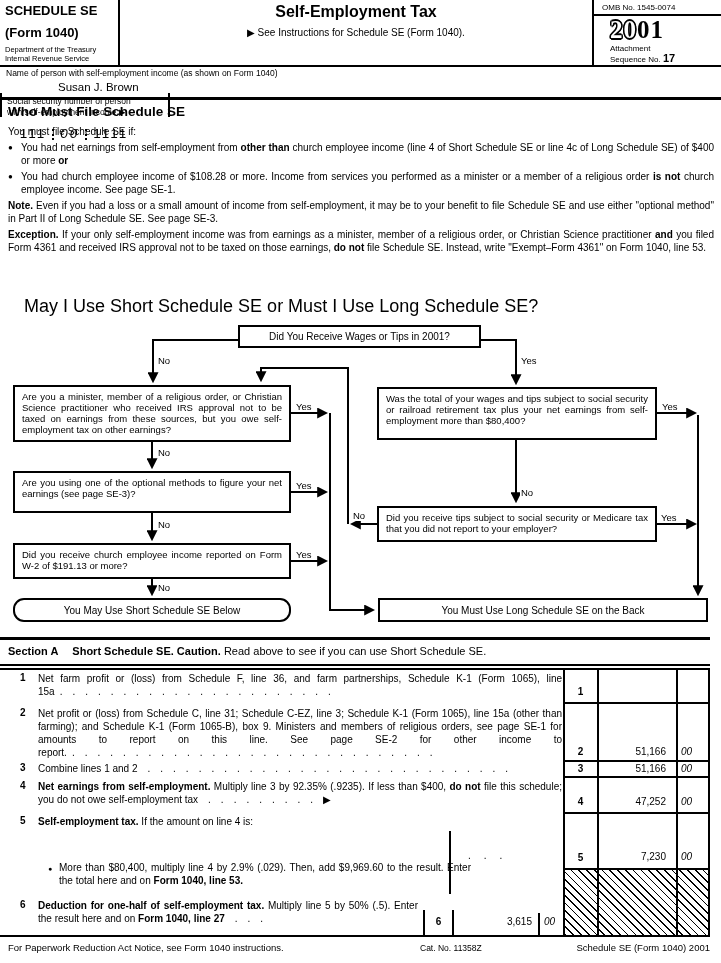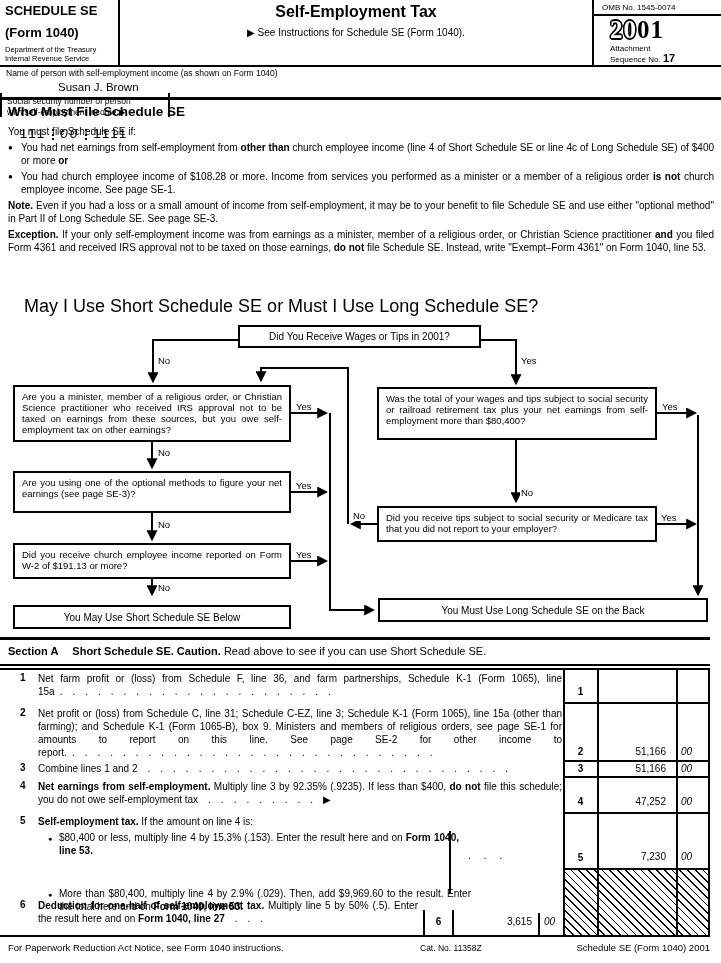--- a/index.html
+++ b/index.html
@@ -154,21 +154,21 @@
         <path d="M657,199 L695,199" marker-end="url(#arr)"></path>
         <path d="M377,199 L352,199" marker-end="url(#arr)"></path>
         <path d="M348,199 L348,43 L261,43 L261,55" marker-end="url(#arr)"></path>
       </g>
     </svg>
 
     <div class="fbox ctr" style="left:238px;top:0;width:243px;height:23px;">Did You Receive Wages or Tips in 2001?</div>
     <div class="fbox" style="left:13px;top:60px;width:278px;height:57px;">Are you a minister, member of a religious order, or Christian Science practitioner who received IRS approval not to be taxed on earnings from these sources, but you owe self-employment tax on other earnings?</div>
     <div class="fbox" style="left:13px;top:146px;width:278px;height:42px;">Are you using one of the optional methods to figure your net earnings (see page SE-3)?</div>
     <div class="fbox" style="left:13px;top:218px;width:278px;height:36px;">Did you receive church employee income reported on Form W-2 of $191.13 or more?</div>
-    <div class="fbox ctr" style="left:13px;top:280px;width:278px;height:24px;">You May Use Short Schedule SE Below</div>
+    <div class="fbox ctr" style="left:13px;top:273px;width:278px;height:24px;border-radius:11px;">You May Use Short Schedule SE Below</div>
     <div class="fbox" style="left:377px;top:62px;width:280px;height:53px;">Was the total of your wages and tips subject to social security or railroad retirement tax plus your net earnings from self-employment more than $80,400?</div>
     <div class="fbox" style="left:377px;top:181px;width:280px;height:36px;">Did you receive tips subject to social security or Medicare tax that you did not report to your employer?</div>
     <div class="fbox ctr" style="left:378px;top:273px;width:330px;height:24px;">You Must Use Long Schedule SE on the Back</div>
 
     <span class="flbl" style="left:157px;top:30px;">No</span>
     <span class="flbl" style="left:520px;top:30px;">Yes</span>
     <span class="flbl" style="left:157px;top:122px;">No</span>
     <span class="flbl" style="left:157px;top:194px;">No</span>
     <span class="flbl" style="left:157px;top:257px;">No</span>
     <span class="flbl" style="left:295px;top:76px;">Yes</span>
@@ -219,21 +219,20 @@
     <div class="cents" style="top:95px;">00</div>
 
     <div class="dnum" style="top:112px;">4</div>
     <div class="dtext" style="top:112px;"><b>Net earnings from self-employment.</b><span> Multiply line 3 by 92.35% (.9235). If less than $400, </span><b>do not</b><span> file this schedule; you do not owe self-employment tax</span><span>  .  .  .  .  .  .  .  .  .  ▶</span></div>
     <div class="lnum-col" style="top:128px;">4</div>
     <div class="val" style="top:128px;">47,252</div>
     <div class="cents" style="top:128px;">00</div>
 
     <div class="dnum" style="top:147px;">5</div>
     <div class="dtext" style="top:147px;"><b>Self-employment tax.</b><span> If the amount on line 4 is:</span></div>
-    <div class="dtext bullet2" style="left:48px;top:163px;width:400px;"><span>$80,400 or less, multiply line 4 by 15.3% (.153). Enter the result here and on </span><b>Form 1040, line 53.</b></div>
     <div class="dtext bullet2" style="left:48px;top:193px;width:412px;"><span>More than $80,400, multiply line 4 by 2.9% (.029). Then, add $9,969.60 to the result. Enter the total here and on </span><b>Form 1040, line 53.</b></div>
     <div class="brace"></div>
     <div class="dots5">.  .  .</div>
     <div class="lnum-col" style="top:184px;">5</div>
     <div class="val" style="top:183px;">7,230</div>
     <div class="cents" style="top:183px;">00</div>
 
     <div class="dnum" style="top:231px;">6</div>
     <div class="dtext" style="top:231px;width:380px;"><b>Deduction for one-half of self-employment tax.</b><span> Multiply line 5 by 50% (.5). Enter the result here and on </span><b>Form 1040, line 27</b><span>  .  .  .</span></div>
     <div class="vline" style="left:423px;top:242px;height:25px;"></div>

